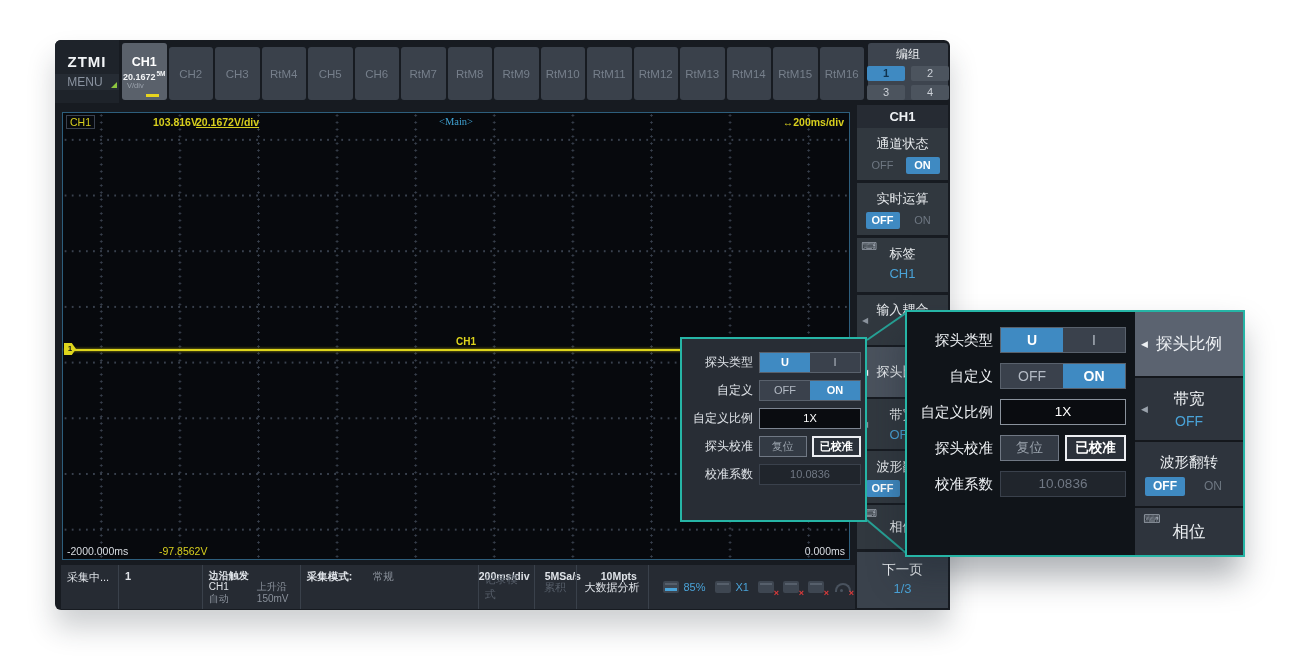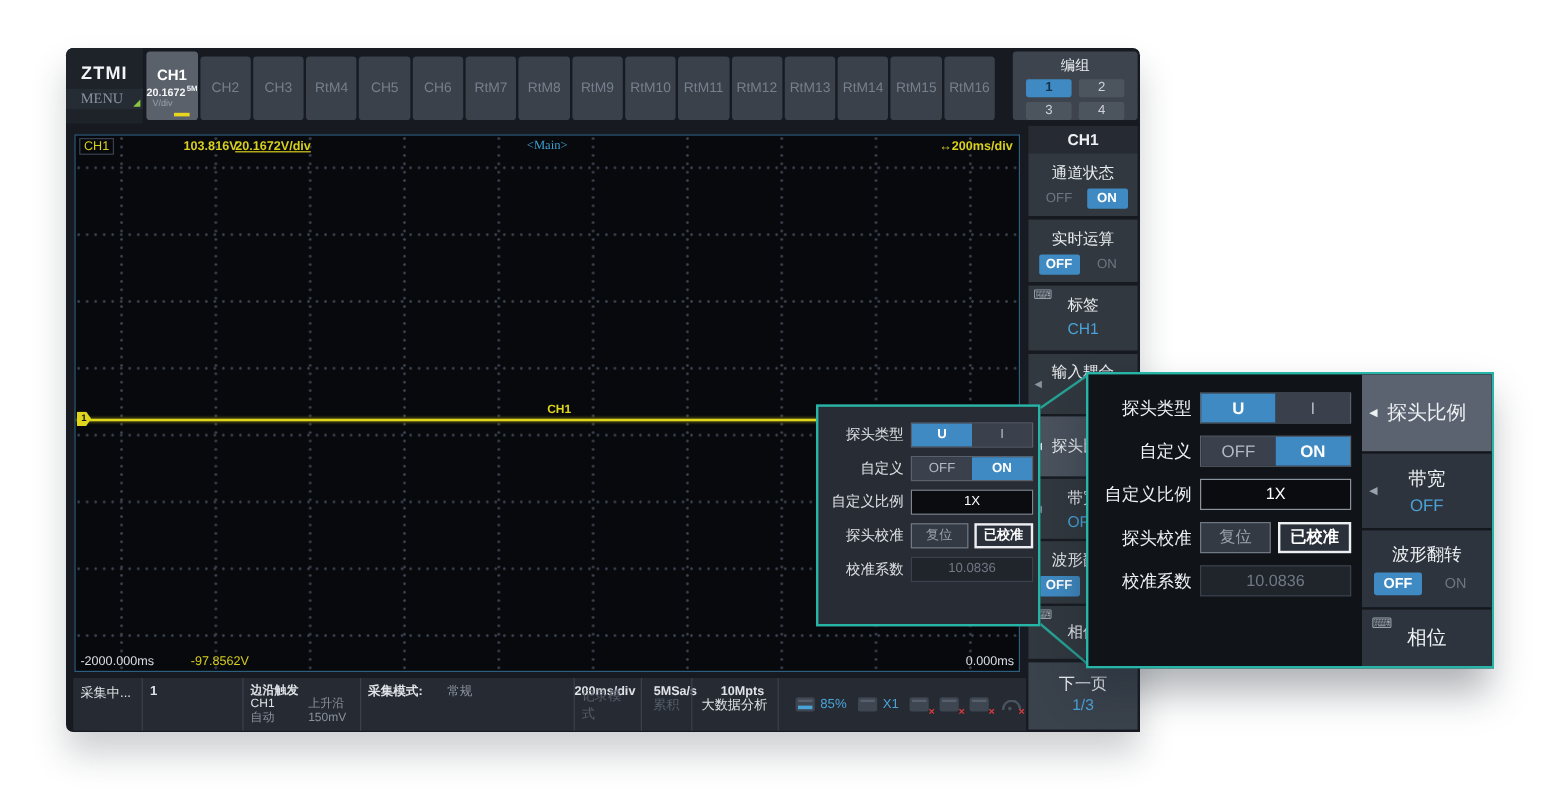--- a/index.html
+++ b/index.html
@@ -6,31 +6,31 @@
   body { width:1300px; height:660px; background:#ffffff; font-family:"Liberation Sans","DejaVu Sans",sans-serif; }
   .stage { position:relative; width:1300px; height:660px; background:#fff; overflow:hidden; }
 
   
   .scope { position:absolute; left:55px; top:40px; width:895px; height:570px; background:#171b21; border-radius:6px; box-shadow:0 18px 28px rgba(30,40,50,.22); }
 
   
   .topbar { position:absolute; left:0; top:0; width:100%; height:63px; display:flex; align-items:stretch; }
   .brand { width:64px; background:#1e232a; border-radius:6px 0 0 0; display:flex; flex-direction:column; justify-content:center; align-items:center; gap:4px; }
   .logo { color:#f2f4f6; font-weight:bold; font-size:15px; letter-spacing:1px; }
-  .menu { position:relative; color:#8a93a0; font-size:12px; padding:1px 10px 1px 6px; background:#262c34; width:100%; text-align:center;font-family:Liberation Serif, serif; }
+  .menu { position:relative; color:#8a93a0; font-size:12px; padding:1px 10px 1px 6px; background:#262c34; width:100%; text-align:center; }
   .menu-tri { position:absolute; right:2px; bottom:2px; width:0; height:0; border-bottom:6px solid #8dc63f; border-left:6px solid transparent; }
   .tabs { flex:1; display:flex; gap:2px; padding:3px 3px 3px 3px; }
   .tab { flex:1; margin-top:4px; background:#3a414b; border-radius:3px; color:#767f8b; font-size:11.5px; display:flex; align-items:center; justify-content:center; }
   .tab.active { margin-top:0; background:#5a616b; color:#fff; flex-direction:column; justify-content:center; position:relative; padding-top:2px; }
   .tab.active .tab-label { font-size:12.5px; font-weight:bold; }
   .tab-val { font-size:9px; font-weight:bold; color:#f2f4f6; line-height:10px; }
   .tab-val sup { font-size:6.5px; margin-left:1px; }
   .tab-unit { font-size:7.5px; color:#9aa2ac; line-height:8px; align-self:flex-start; padding-left:5px; }
   .tab-underline { position:absolute; bottom:3px; left:55%; width:13px; height:3px; background:#e8d51f; }
-  .grouping { width:104px; margin:3px 2px 3px 12px; background:#3d444e; border-radius:3px; text-align:center; padding-top:3px; }
+  .grouping { width:80px; margin:3px 2px 3px 1px; background:#3d444e; border-radius:3px; text-align:center; padding-top:3px; }
   .grp-title { color:#e9ecef; font-size:12px; }
   .grp-grid { display:grid; grid-template-columns:38px 38px; gap:4px 6px; justify-content:center; margin-top:3px; }
   .grp-btn { height:15px; line-height:15px; background:#4c545e; color:#ccd1d8; font-size:11px; border-radius:2px; }
   .grp-btn.active { background:#3f8ac2; color:#10334f; font-weight:bold; }
 
   
   .wave { position:absolute; left:7px; top:72px; width:788px; height:448px; border:1px solid #2d5e7c; background-color:#07090d;
     background-image: radial-gradient(circle, #39414e 0.9px, transparent 1.3px), radial-gradient(circle, #39414e 0.9px, transparent 1.3px);
     background-size: 78.6px 7px, 7.1px 55.7px; background-position:-1px -1px, -1px -1px; }
   .ovl { position:absolute; font-size:10.5px; }

